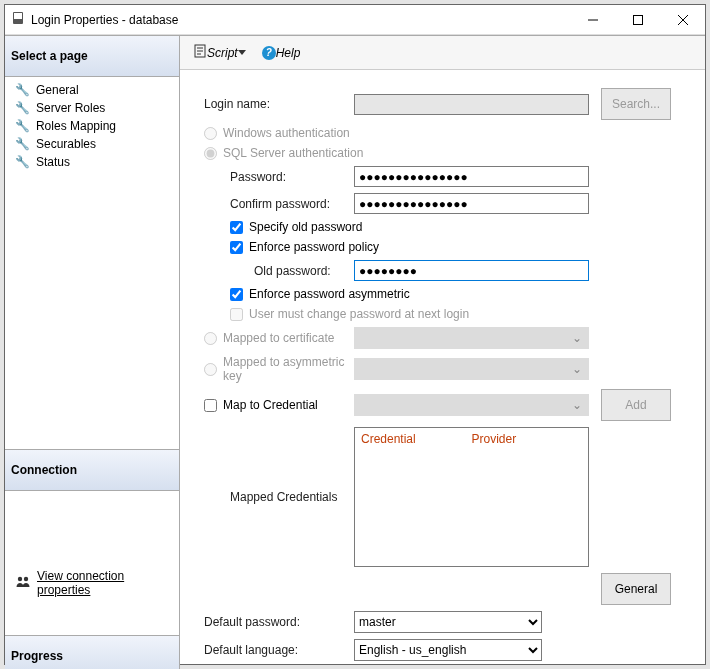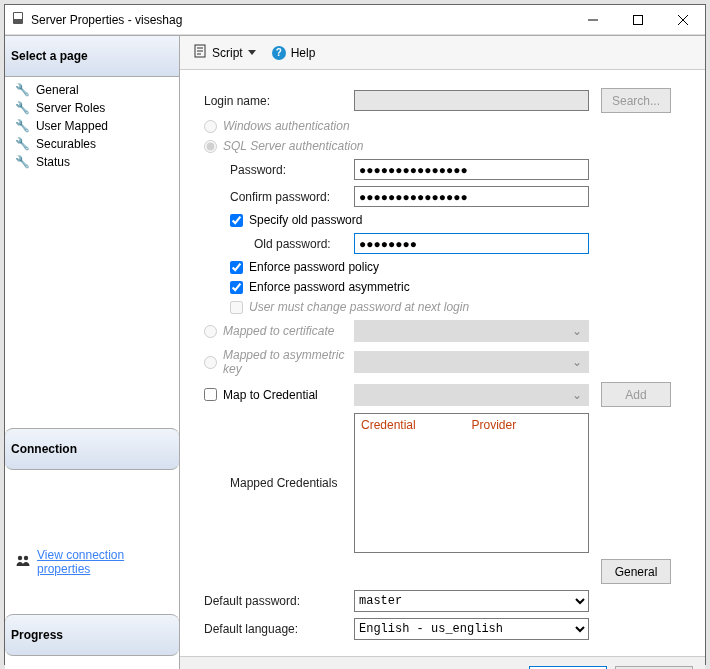--- a/index.html
+++ b/index.html
@@ -55,35 +55,35 @@
     flex-direction:column;
     border-right:1px solid #aaa;
     background:#fff;
   }
   .panel-header {
     background: linear-gradient(#f0f4fb,#d6e0ef);
     border-bottom:1px solid #aaa;
     font-weight:bold;
     padding:13px 6px;
   }
-  .divider-top { border-top:1px solid #aaa;border-radius:8px; }
+  .divider-top { border-top:1px solid #aaa; }
   .nav-group { padding:4px 4px; flex:0 0 auto; }
   .nav-item {
     display:flex;
     align-items:center;
     gap:6px;
     padding:2px 6px;
     cursor:pointer;
   }
   .nav-item .icon-wrench { color:#666; }
   .conn-body, .progress-body {
     padding:16px 8px 8px 10px;
   }
   .link {
-    color:#3b82f6;
+    color:#000000;
     text-decoration: underline;
     cursor:pointer;
   }
   .conn-row {
     display:flex; align-items:center; gap:6px;
   }
   .spinner {
     width:20px; height:20px;
     border:2px dotted #bbb;
     border-radius:50%;
@@ -96,24 +96,25 @@
   .toolbar {
     height:34px;
     background:#f6f6f6;
     border-bottom:1px solid #ccc;
     display:flex;
     align-items:center;
     gap:6px;
     padding:0 8px;
   }
   .toolbtn {
-    display:flex; align-items:center; gap:5px;
+    display:flex; align-items:center; 
     padding:3px 4px;
     border:1px solid transparent;
     border-radius:2px;
+    font-style:italic;
   }
   .help-circle {
     width:14px;height:14px;border-radius:50%;
     background:#1e90d2;color:#fff;display:flex;align-items:center;justify-content:center;
     font-size:10px;font-weight:bold;
   }
   .form-area {
     flex:1;
     overflow:auto;
     padding:18px 10px 10px 24px;
@@ -138,23 +139,23 @@
     color:#999;
   }
   .input-pw { width:235px; }
   .input-focused {
     border:1px solid #0078d7;
   }
   .radio, .checkbox {
     width:13px;height:13px;margin:0 6px 0 0;
     vertical-align:middle;
   }
-  .disabled-text{ color:#9a9a9a;font-style:italic; }
+  .disabled-text{ color:#9a9a9a; }
   .btn {
-    height:25px;
+    height:32px;
     min-width:70px;
     border:1px solid #aaa;
     background:#e9e9e9;
     padding:0 10px;
     font-family:inherit;
     font-size:12px;
     cursor:pointer;
   }
   .btn:disabled{ color:#9a9a9a; cursor:default; }
   .combo-disabled {
@@ -176,24 +177,24 @@
     display:flex;
     flex-direction:column;
   }
   .cred-head {
     display:flex;
     padding:4px 6px;
     color:#c2410c;
   }
   .cred-head span{ flex:1; }
   select.combo {
-    width:235px;
+    width:188px;
     height:22px;
     border:1px solid #7a7a7a;
-    font-family:Liberation Mono, monospace;
+    font-family:Liberation Sans, sans-serif;
     font-size:12px;
     background:#fff;
   }
   .button-bar {
     height:44px;
     display:flex;
     justify-content:flex-end;
     align-items:center;
     gap:8px;
     padding:0 12px;
@@ -216,21 +217,21 @@
 <div class="window">
 
   <div class="titlebar">
     <div class="title">
       <span>
         <svg width="14" height="14" viewBox="0 0 14 14">
             <rect x="2" y="1" width="10" height="12" fill="#555" rx="1"></rect>
             <rect x="3" y="2" width="8" height="6" fill="#fff"></rect>
           </svg>
       </span>
-      <span>Server Properties - viseshag</span>
+      <span>Login Properties - database</span>
     </div>
     <div class="winbtns">
       <div class="winbtn">
         <svg width="10" height="10">
             <line x1="0" y1="5" x2="10" y2="5" stroke="#000"></line>
           </svg>
       </div>
       <div class="winbtn">
         <svg width="10" height="10">
             <rect x="0.5" y="0.5" width="9" height="9" fill="none" stroke="#000"></rect>
@@ -253,21 +254,21 @@
         <div class="nav-item">
           <span class="icon-wrench">🔧</span>
           <span>General</span>
         </div>
         <div class="nav-item">
           <span class="icon-wrench">🔧</span>
           <span>Server Roles</span>
         </div>
         <div class="nav-item">
           <span class="icon-wrench">🔧</span>
-          <span>User Mapped</span>
+          <span>Roles Mapping</span>
         </div>
         <div class="nav-item">
           <span class="icon-wrench">🔧</span>
           <span>Securables</span>
         </div>
         <div class="nav-item">
           <span class="icon-wrench">🔧</span>
           <span>Status</span>
         </div>
       </div>
@@ -343,28 +344,28 @@
         <div class="row">
           <div class="label-col indent1">Confirm password:</div>
           <input class="input-text input-pw" type="text" readonly="" value="●●●●●●●●●●●●●●●" style="">
         </div>
 
         <div class="row" style="padding-left:26px">
           <input type="checkbox" class="checkbox" checked="" style="">
           <span>Specify old password</span>
         </div>
 
-        <div class="row">
-          <div class="label-col indent2">Old password:</div>
-          <input class="input-text input-pw input-focused" type="text" value="●●●●●●●●" style="">
-        </div>
-
         <div class="row" style="padding-left:26px">
           <input type="checkbox" class="checkbox" checked="" style="">
           <span>Enforce password policy</span>
+        </div>
+
+        <div class="row">
+          <div class="label-col indent2">Old password:</div>
+          <input class="input-text input-pw input-focused" type="text" value="●●●●●●●●" style="">
         </div>
         <div class="row" style="padding-left:26px">
           <input type="checkbox" class="checkbox" checked="" style="">
           <span>Enforce password asymmetric</span>
         </div>
         <div class="row" style="padding-left:26px">
           <input type="checkbox" class="checkbox" disabled="" style="">
           <span class="disabled-text">User must change password at next login</span>
         </div>
 

